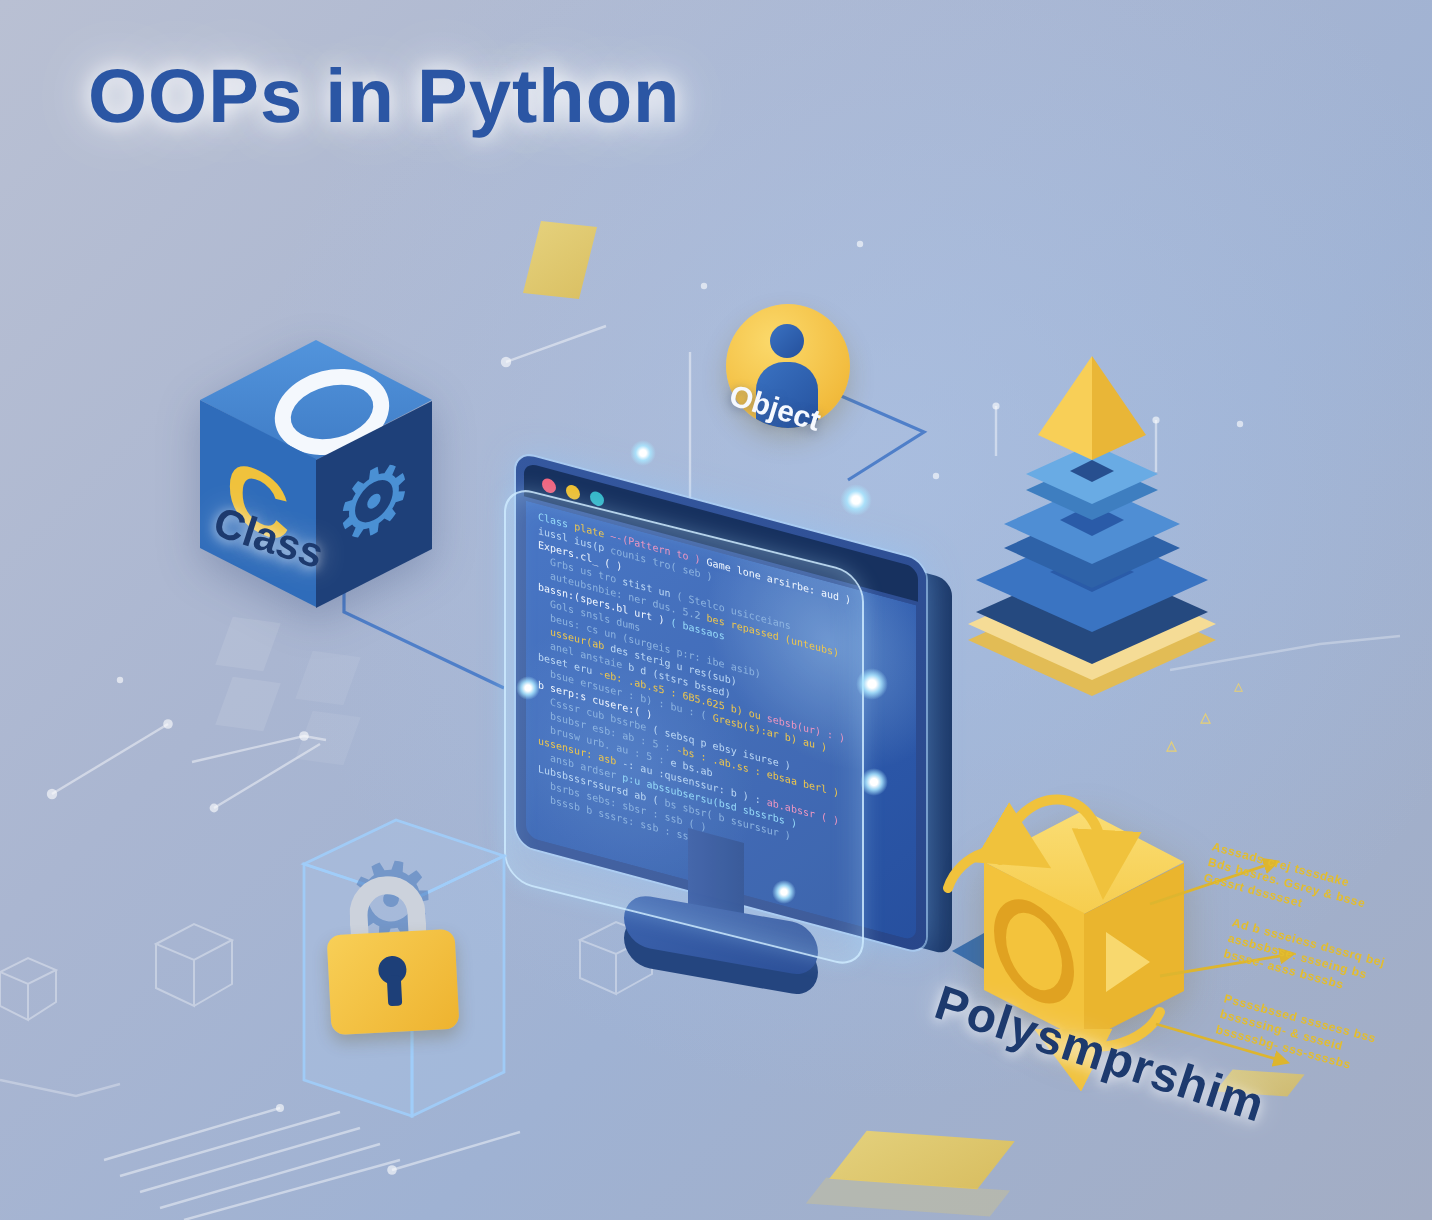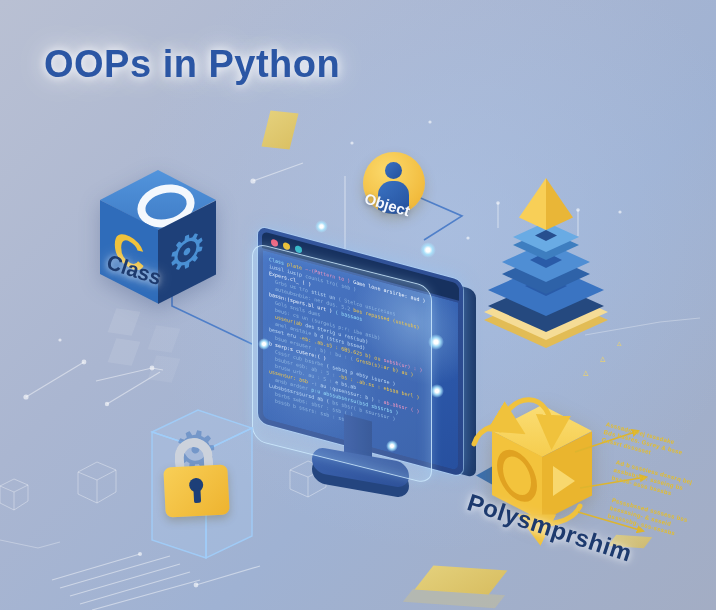--- a/index.html
+++ b/index.html
@@ -3,21 +3,21 @@
 <meta charset="utf-8">
 <style>
   html,body{margin:0;padding:0;}
   body{font-family:"Liberation Sans",sans-serif;}
   #canvas{position:relative;width:716px;height:610px;overflow:hidden;
     background:
       radial-gradient(circle at 62% 38%, rgba(173,197,233,.55), rgba(173,197,233,0) 55%),
       linear-gradient(135deg,#b9c0d3 0%,#aab6d1 35%,#9fb2d3 62%,#a3adc4 100%);}
   .abs{position:absolute;}
   
-  #title{left:44px;top:43px;font-size:38px;font-weight:bold;color:#2b56a4;letter-spacing:.5px;
+  #title{left:44px;top:28px;font-size:38px;font-weight:bold;color:#2b56a4;letter-spacing:.5px;
     text-shadow:0 0 10px rgba(255,255,255,.95),0 0 22px rgba(255,255,255,.75),0 0 40px rgba(255,255,255,.5);}
   
   .dia{position:absolute;clip-path:polygon(50% 0,100% 50%,50% 100%,0 50%);}
   .face{position:absolute;transform-origin:0 0;display:flex;align-items:center;justify-content:center;}
   
   #class-cube{left:100px;top:170px;width:116px;height:134px;filter:drop-shadow(0 6px 10px rgba(30,50,100,.25));}
   #class-top{left:0;top:0;width:116px;height:60px;background:linear-gradient(180deg,#5294dc,#3f7cc6);}
   #class-ring{left:37px;top:15px;width:42px;height:26px;border:8px solid #f4f8fd;border-radius:50%;transform:rotate(-14deg);}
   #class-left{left:0;top:30px;width:58px;height:74px;transform:skewY(27deg);background:#2f6cba;}
   #class-left span{font-size:44px;font-weight:bold;color:#f0c23c;}

